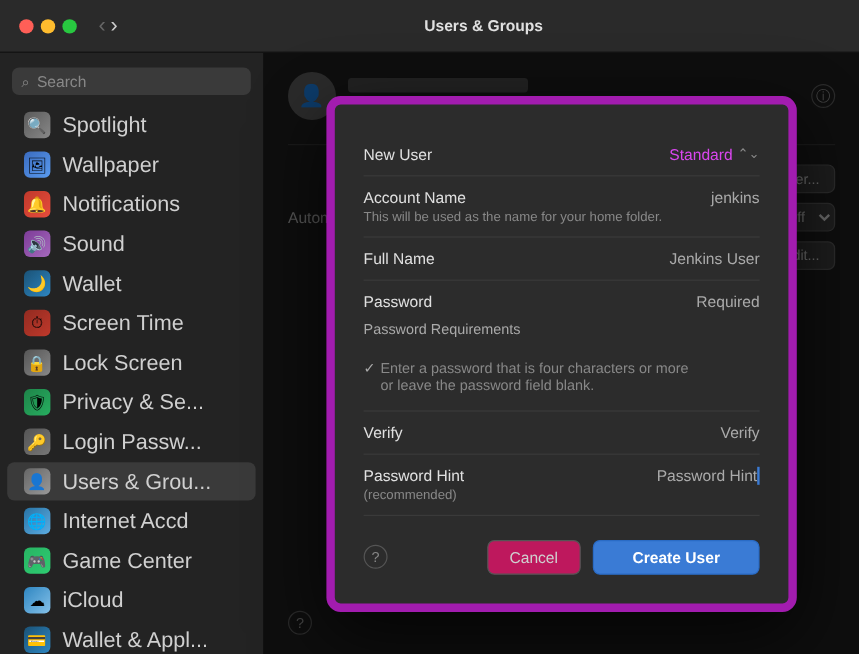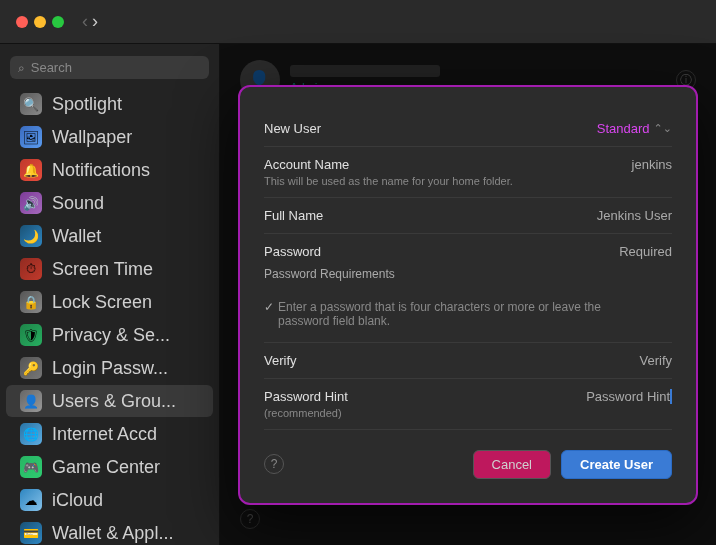--- a/index.html
+++ b/index.html
@@ -239,24 +239,24 @@
       display: flex;
       align-items: center;
       justify-content: center;
       z-index: 100;
     }
 
     
     .modal {
       background: #2c2c2c;
       border-radius: 12px;
-      width: 460px;
+      width: 392px;
       padding: 24px;
       box-shadow: 0 20px 60px rgba(0,0,0,0.7);
-      border: 2px solid #a21caf;
+      border: 7px solid #a21caf;
     }
 
     .modal-row {
       display: flex;
       align-items: flex-start;
       justify-content: space-between;
       padding: 10px 0;
       border-bottom: 1px solid #3a3a3a;
     }
     .modal-row:last-of-type { border-bottom: none; }
@@ -339,37 +339,38 @@
       padding: 6px 18px;
       cursor: pointer;
     }
     .btn-create {
       background: #3a7bd5;
       border: 1px solid #2a6bc5;
       border-radius: 6px;
       color: #fff;
       font-size: 13px;
       font-weight: 600;
-      padding: 6px 18px;
+      padding: 6px 32px;
       cursor: pointer;
     }
   </style>
 </head>
 <body>
 
 <div class="titlebar">
   <div class="traffic-lights">
     <div class="tl tl-close"></div>
     <div class="tl tl-min"></div>
     <div class="tl tl-max"></div>
   </div>
   <div class="nav-arrows">
     <span class="nav-arrow">‹</span>
     <span class="nav-arrow active">›</span>
   </div>
+  <div class="window-title">Users &amp; Groups</div>
 </div>
 
 <div class="main-layout">
 
   <div class="sidebar">
     <div class="search-box">
       <span class="search-icon-wrap">⌕</span>
       <input type="text" placeholder="Search" style="">
     </div>
 

